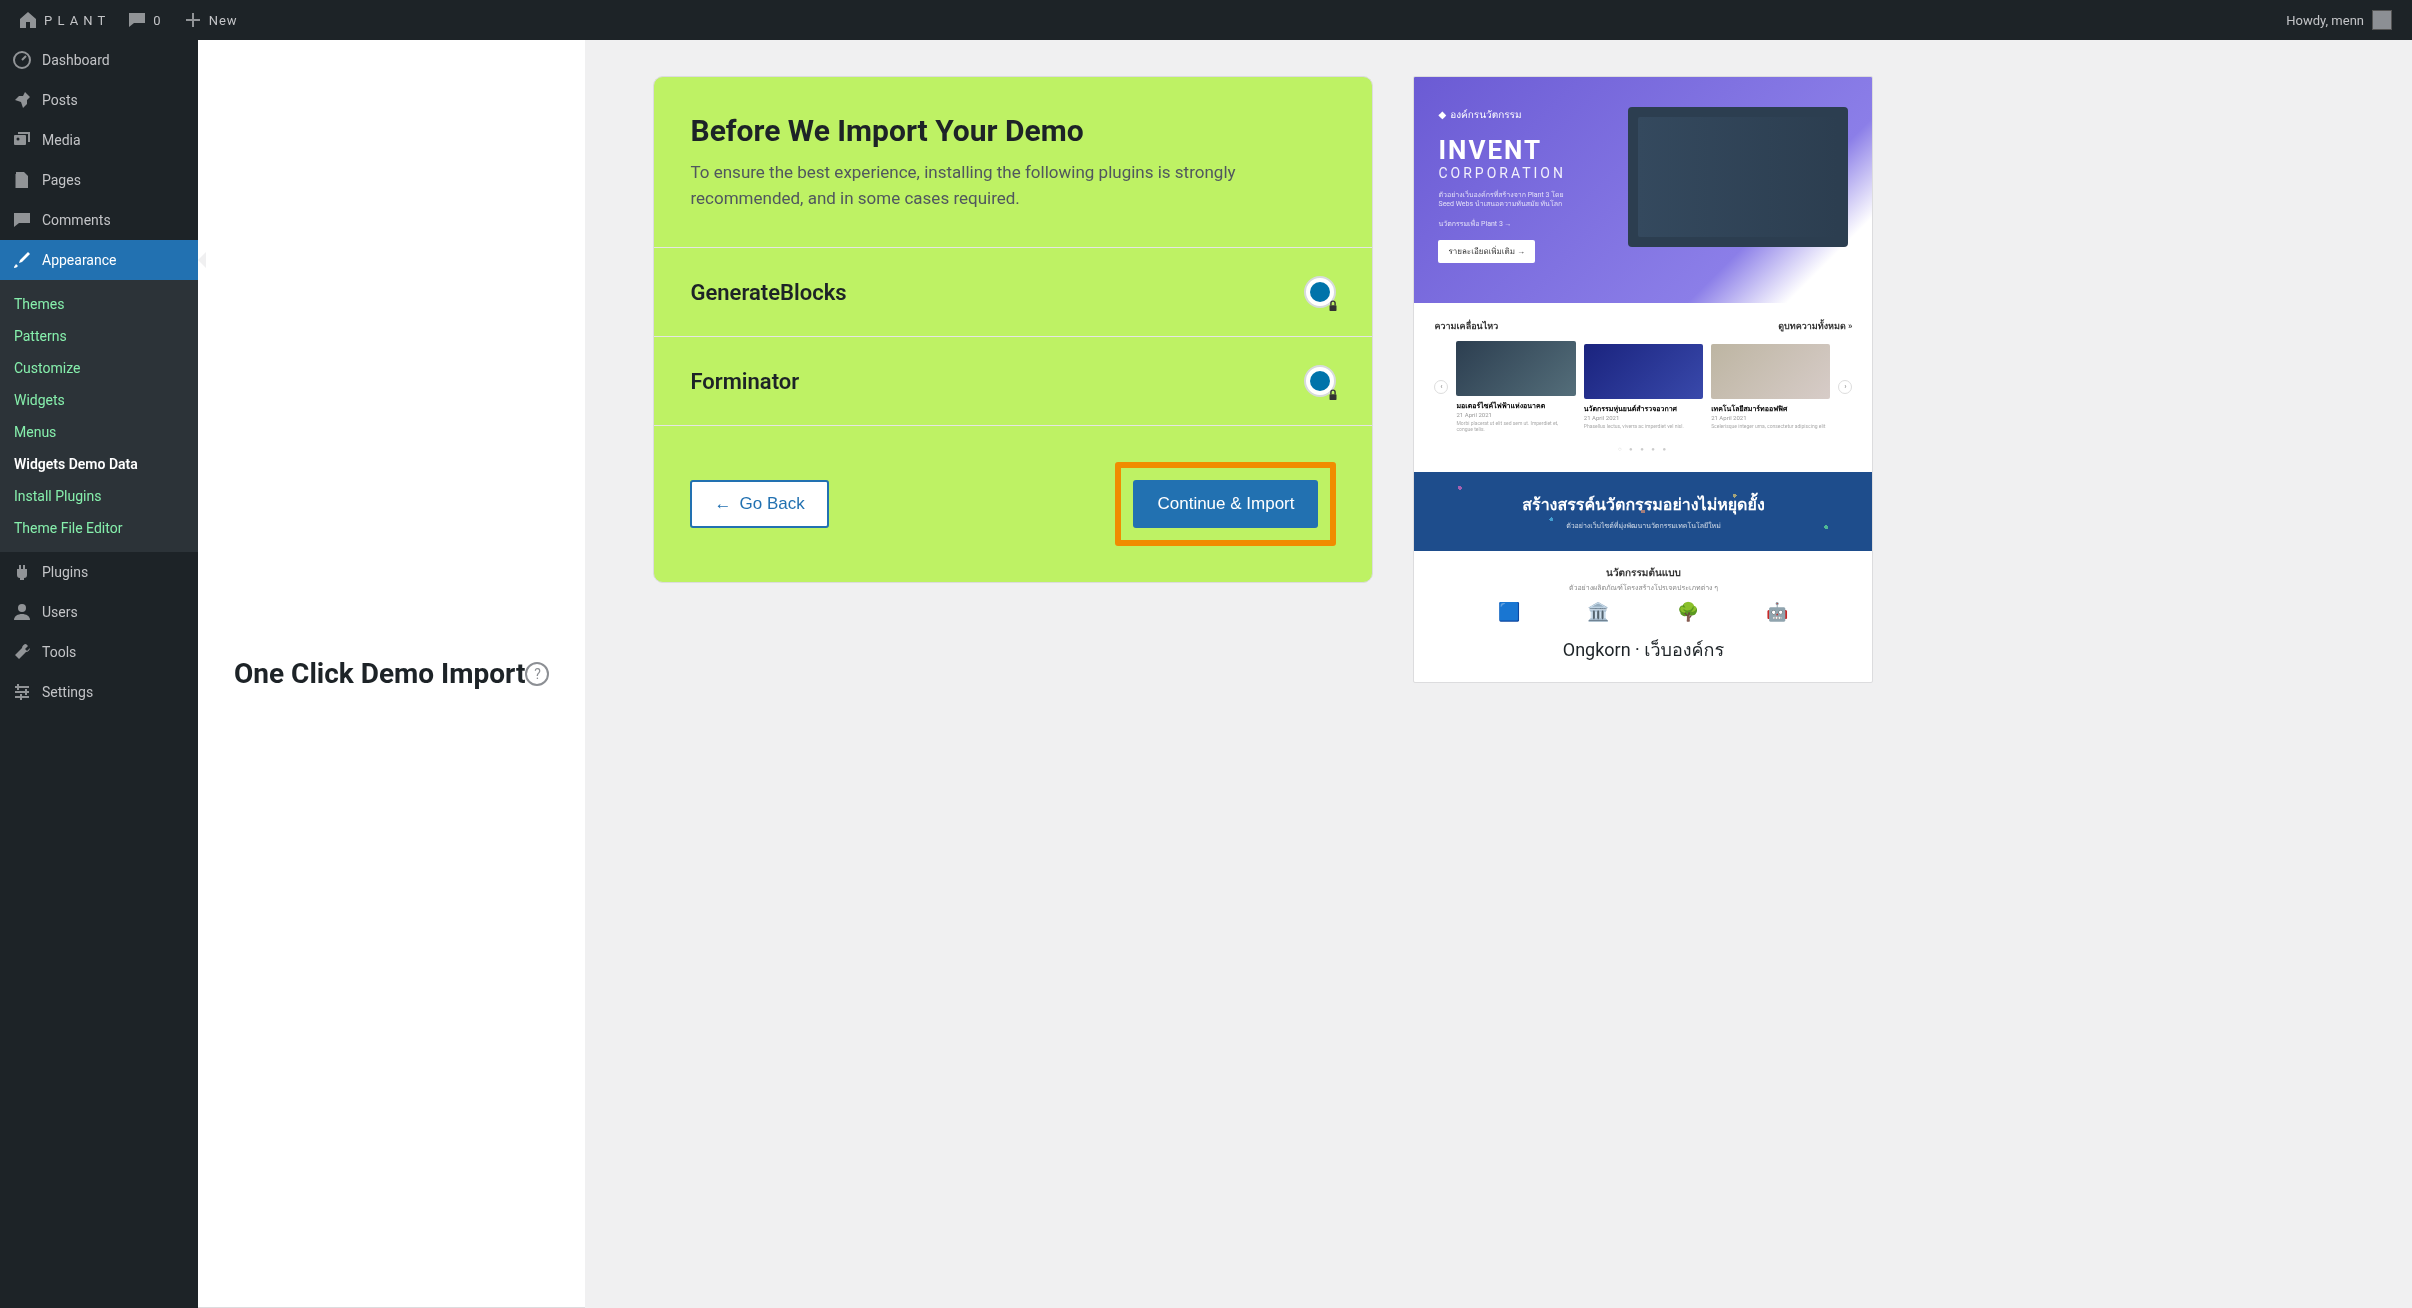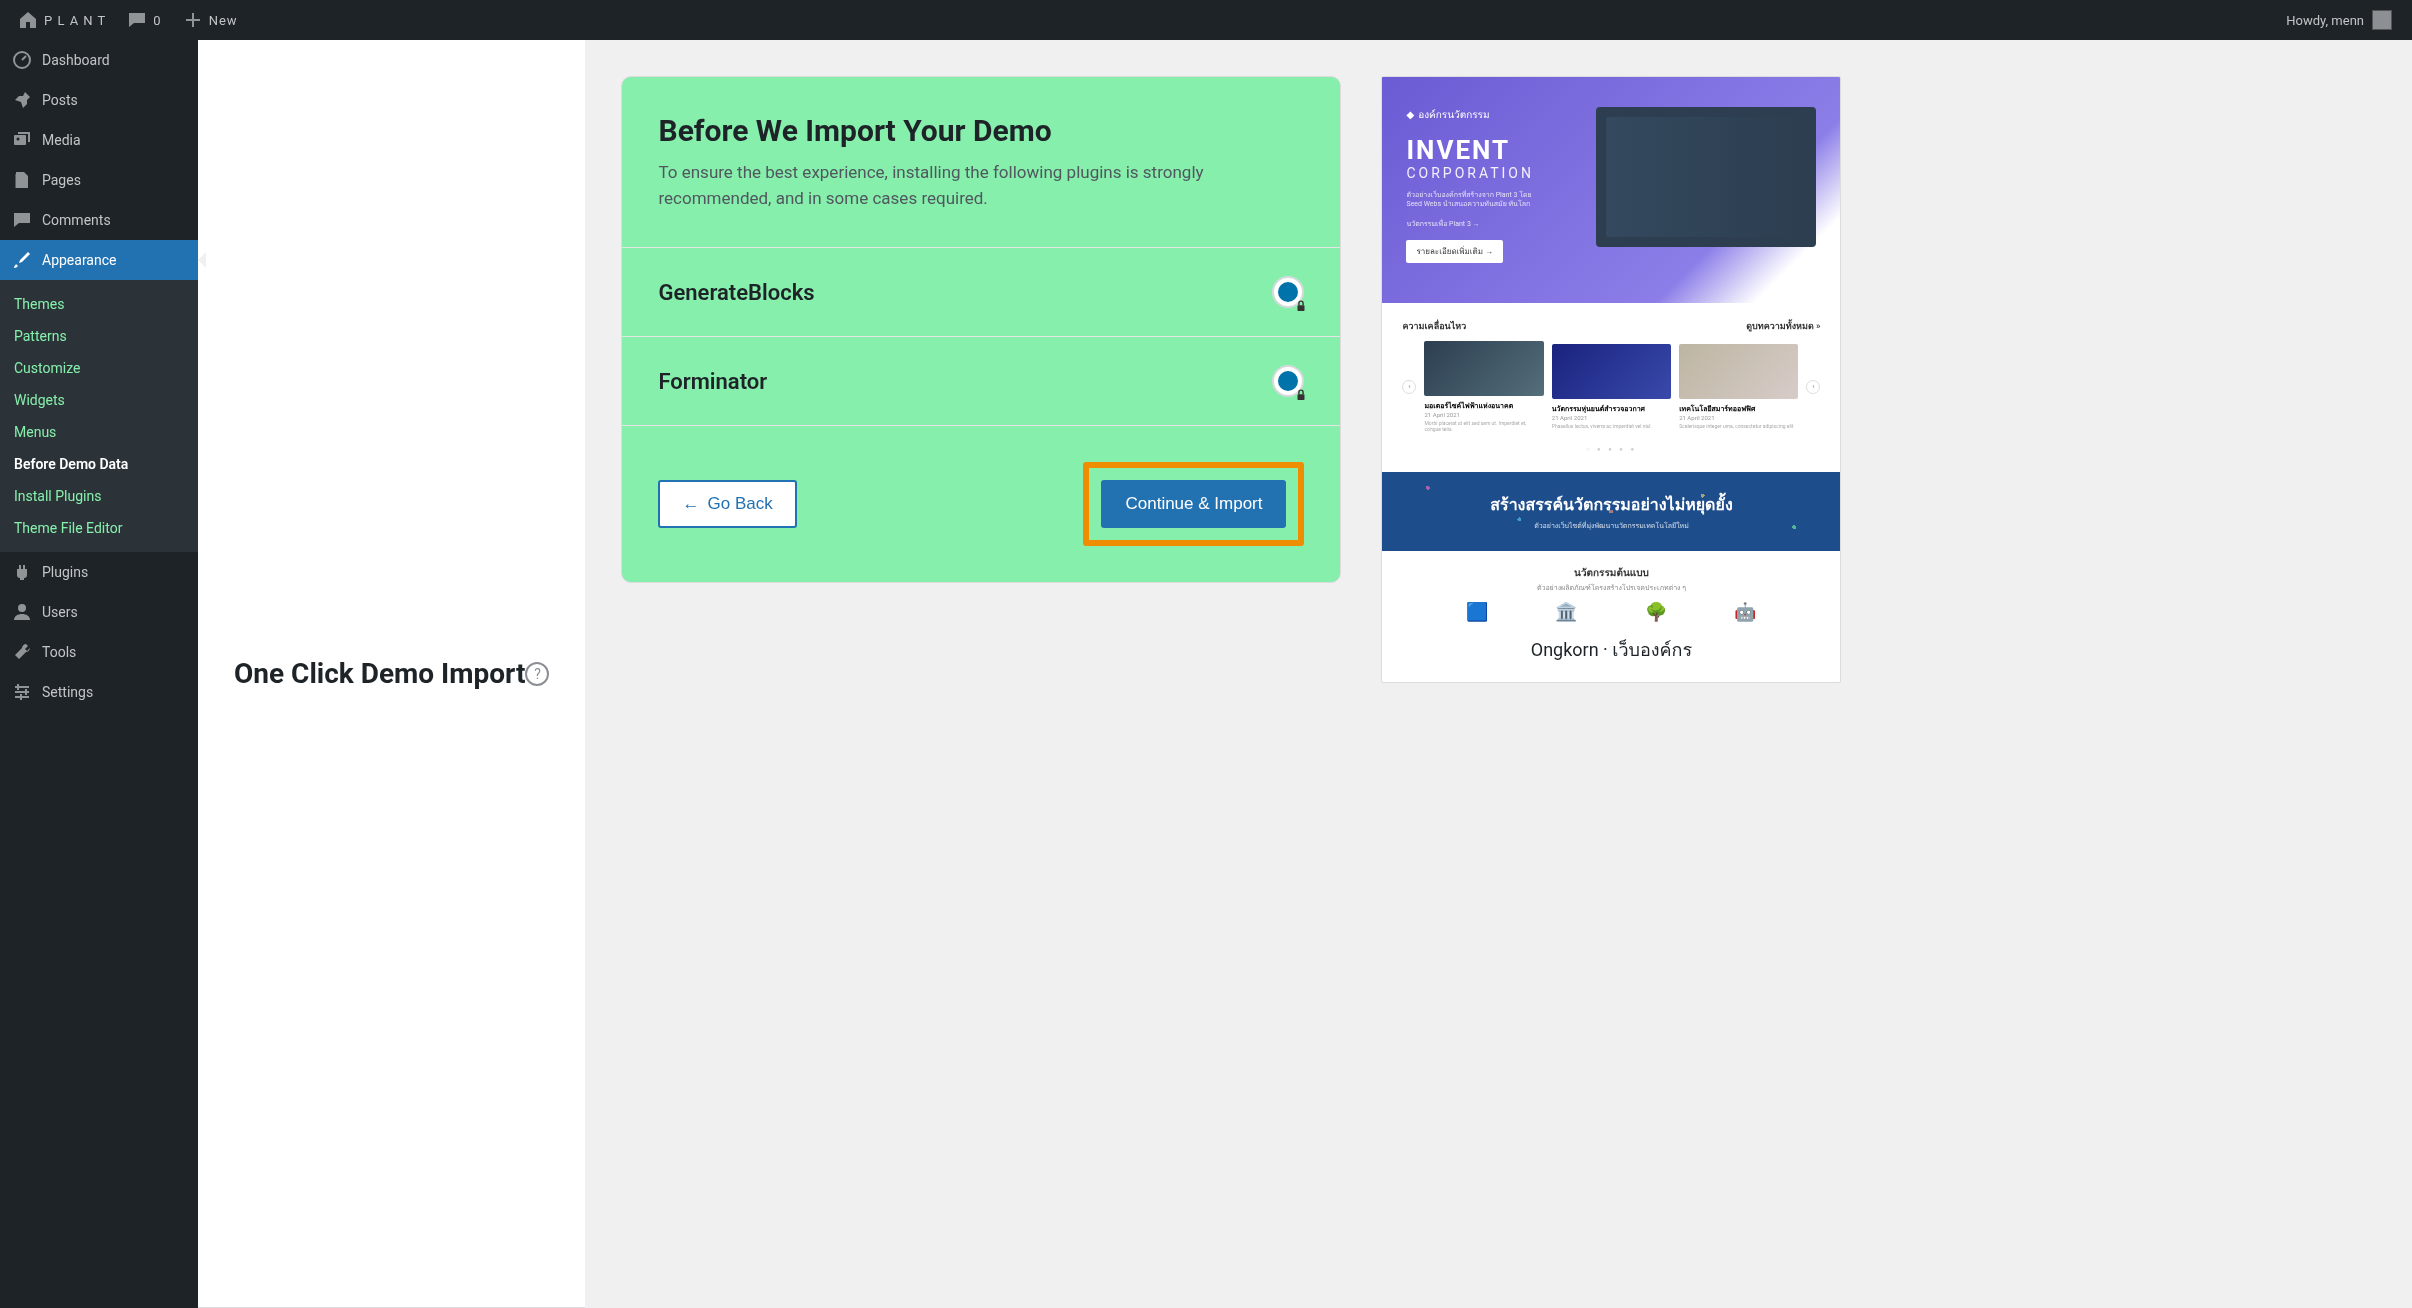--- a/index.html
+++ b/index.html
@@ -26,21 +26,21 @@
     
     
     .main { flex: 1; display: flex; flex-direction: row; }
     .header { background: #fff; padding: 22px 36px; display: flex; align-items: center; border-bottom: 1px solid #dcdcde; }
     .header h1 { font-size: 28px; font-weight: 700; color: #1d2327; }
     .help-icon { margin-left: auto; width: 24px; height: 24px; border: 2px solid #8c8f94; border-radius: 50%; display: flex; align-items: center; justify-content: center; color: #8c8f94; font-size: 14px; cursor: pointer; }
     
     .content { padding: 36px; display: flex; gap: 40px; align-items: flex-start; }
     
     
-    .card { background: #86efac; border: 1px solid #dcdcde; flex: 1; max-width: 720px; border-radius: 10px; }
+    .card { background: #bef264; border: 1px solid #dcdcde; flex: 1; max-width: 720px; border-radius: 10px; margin-left: 32px; }
     .card-section { padding: 36px; }
     .card-title { font-size: 30px; font-weight: 700; color: #1d2327; margin-bottom: 12px; }
     .card-desc { font-size: 17px; color: #50575e; line-height: 1.5; }
     .plugin-row { display: flex; align-items: center; padding: 28px 36px; border-top: 1px solid #e5e5e5; }
     .plugin-name { font-size: 22px; font-weight: 600; color: #1d2327; }
     .toggle-wrap { margin-left: auto; position: relative; }
     .toggle { width: 32px; height: 32px; border: 2px solid #d7dadd; border-radius: 50%; background: #fff; display: flex; align-items: center; justify-content: center; }
     .toggle-dot { width: 20px; height: 20px; background: #0073aa; border-radius: 50%; }
     .lock-badge { position: absolute; bottom: -4px; right: -4px; width: 14px; height: 14px; }
     
@@ -178,21 +178,21 @@
           </svg>
         </span>
       <span>Appearance</span>
     </div>
     <div class="submenu">
       <div class="submenu-item">Themes</div>
       <div class="submenu-item">Patterns</div>
       <div class="submenu-item">Customize</div>
       <div class="submenu-item">Widgets</div>
       <div class="submenu-item">Menus</div>
-      <div class="submenu-item active">Before Demo Data</div>
+      <div class="submenu-item active">Widgets Demo Data</div>
       <div class="submenu-item">Install Plugins</div>
       <div class="submenu-item">Theme File Editor</div>
     </div>
     <div class="menu-item">
       <span class="menu-icon">
           <svg viewBox="0 0 20 20" fill="currentColor">
             <path d="M7 3v4H5v6c0 2 1 3 3 3v2h4v-2c2 0 3-1 3-3V7h-2V3h-2v4H9V3H7z"></path>
           </svg>
         </span>
       <span>Plugins</span>

